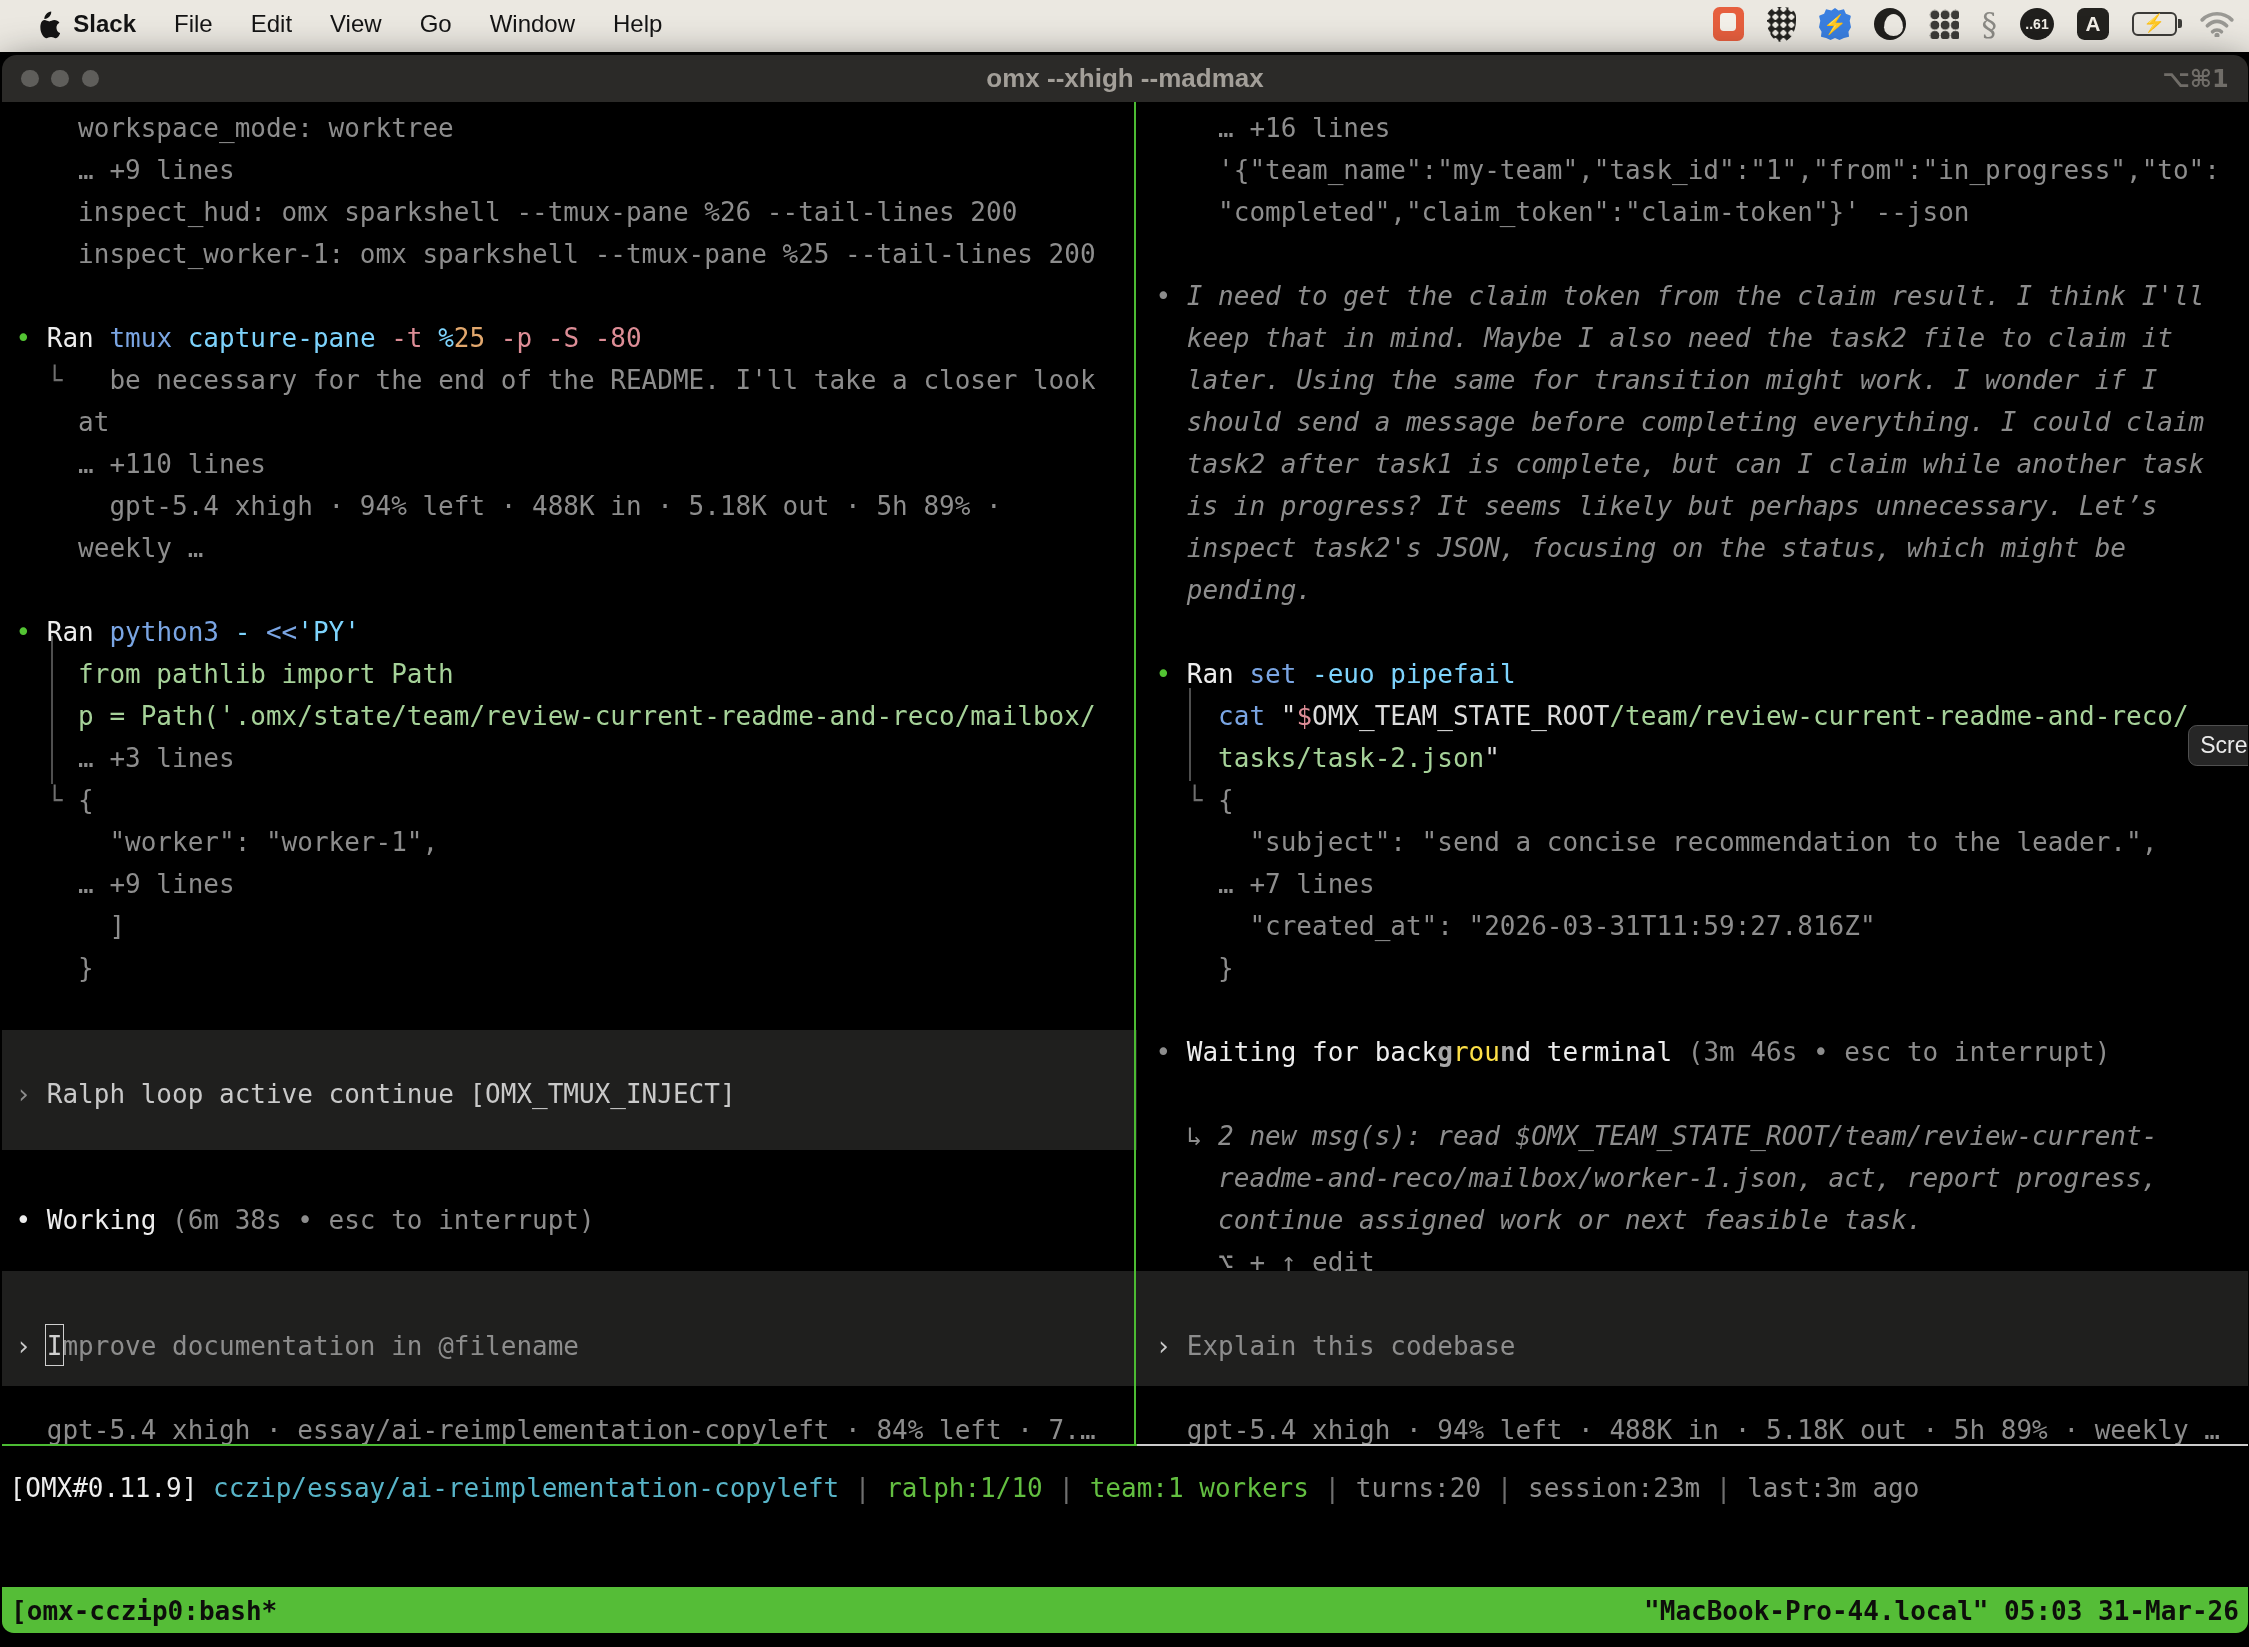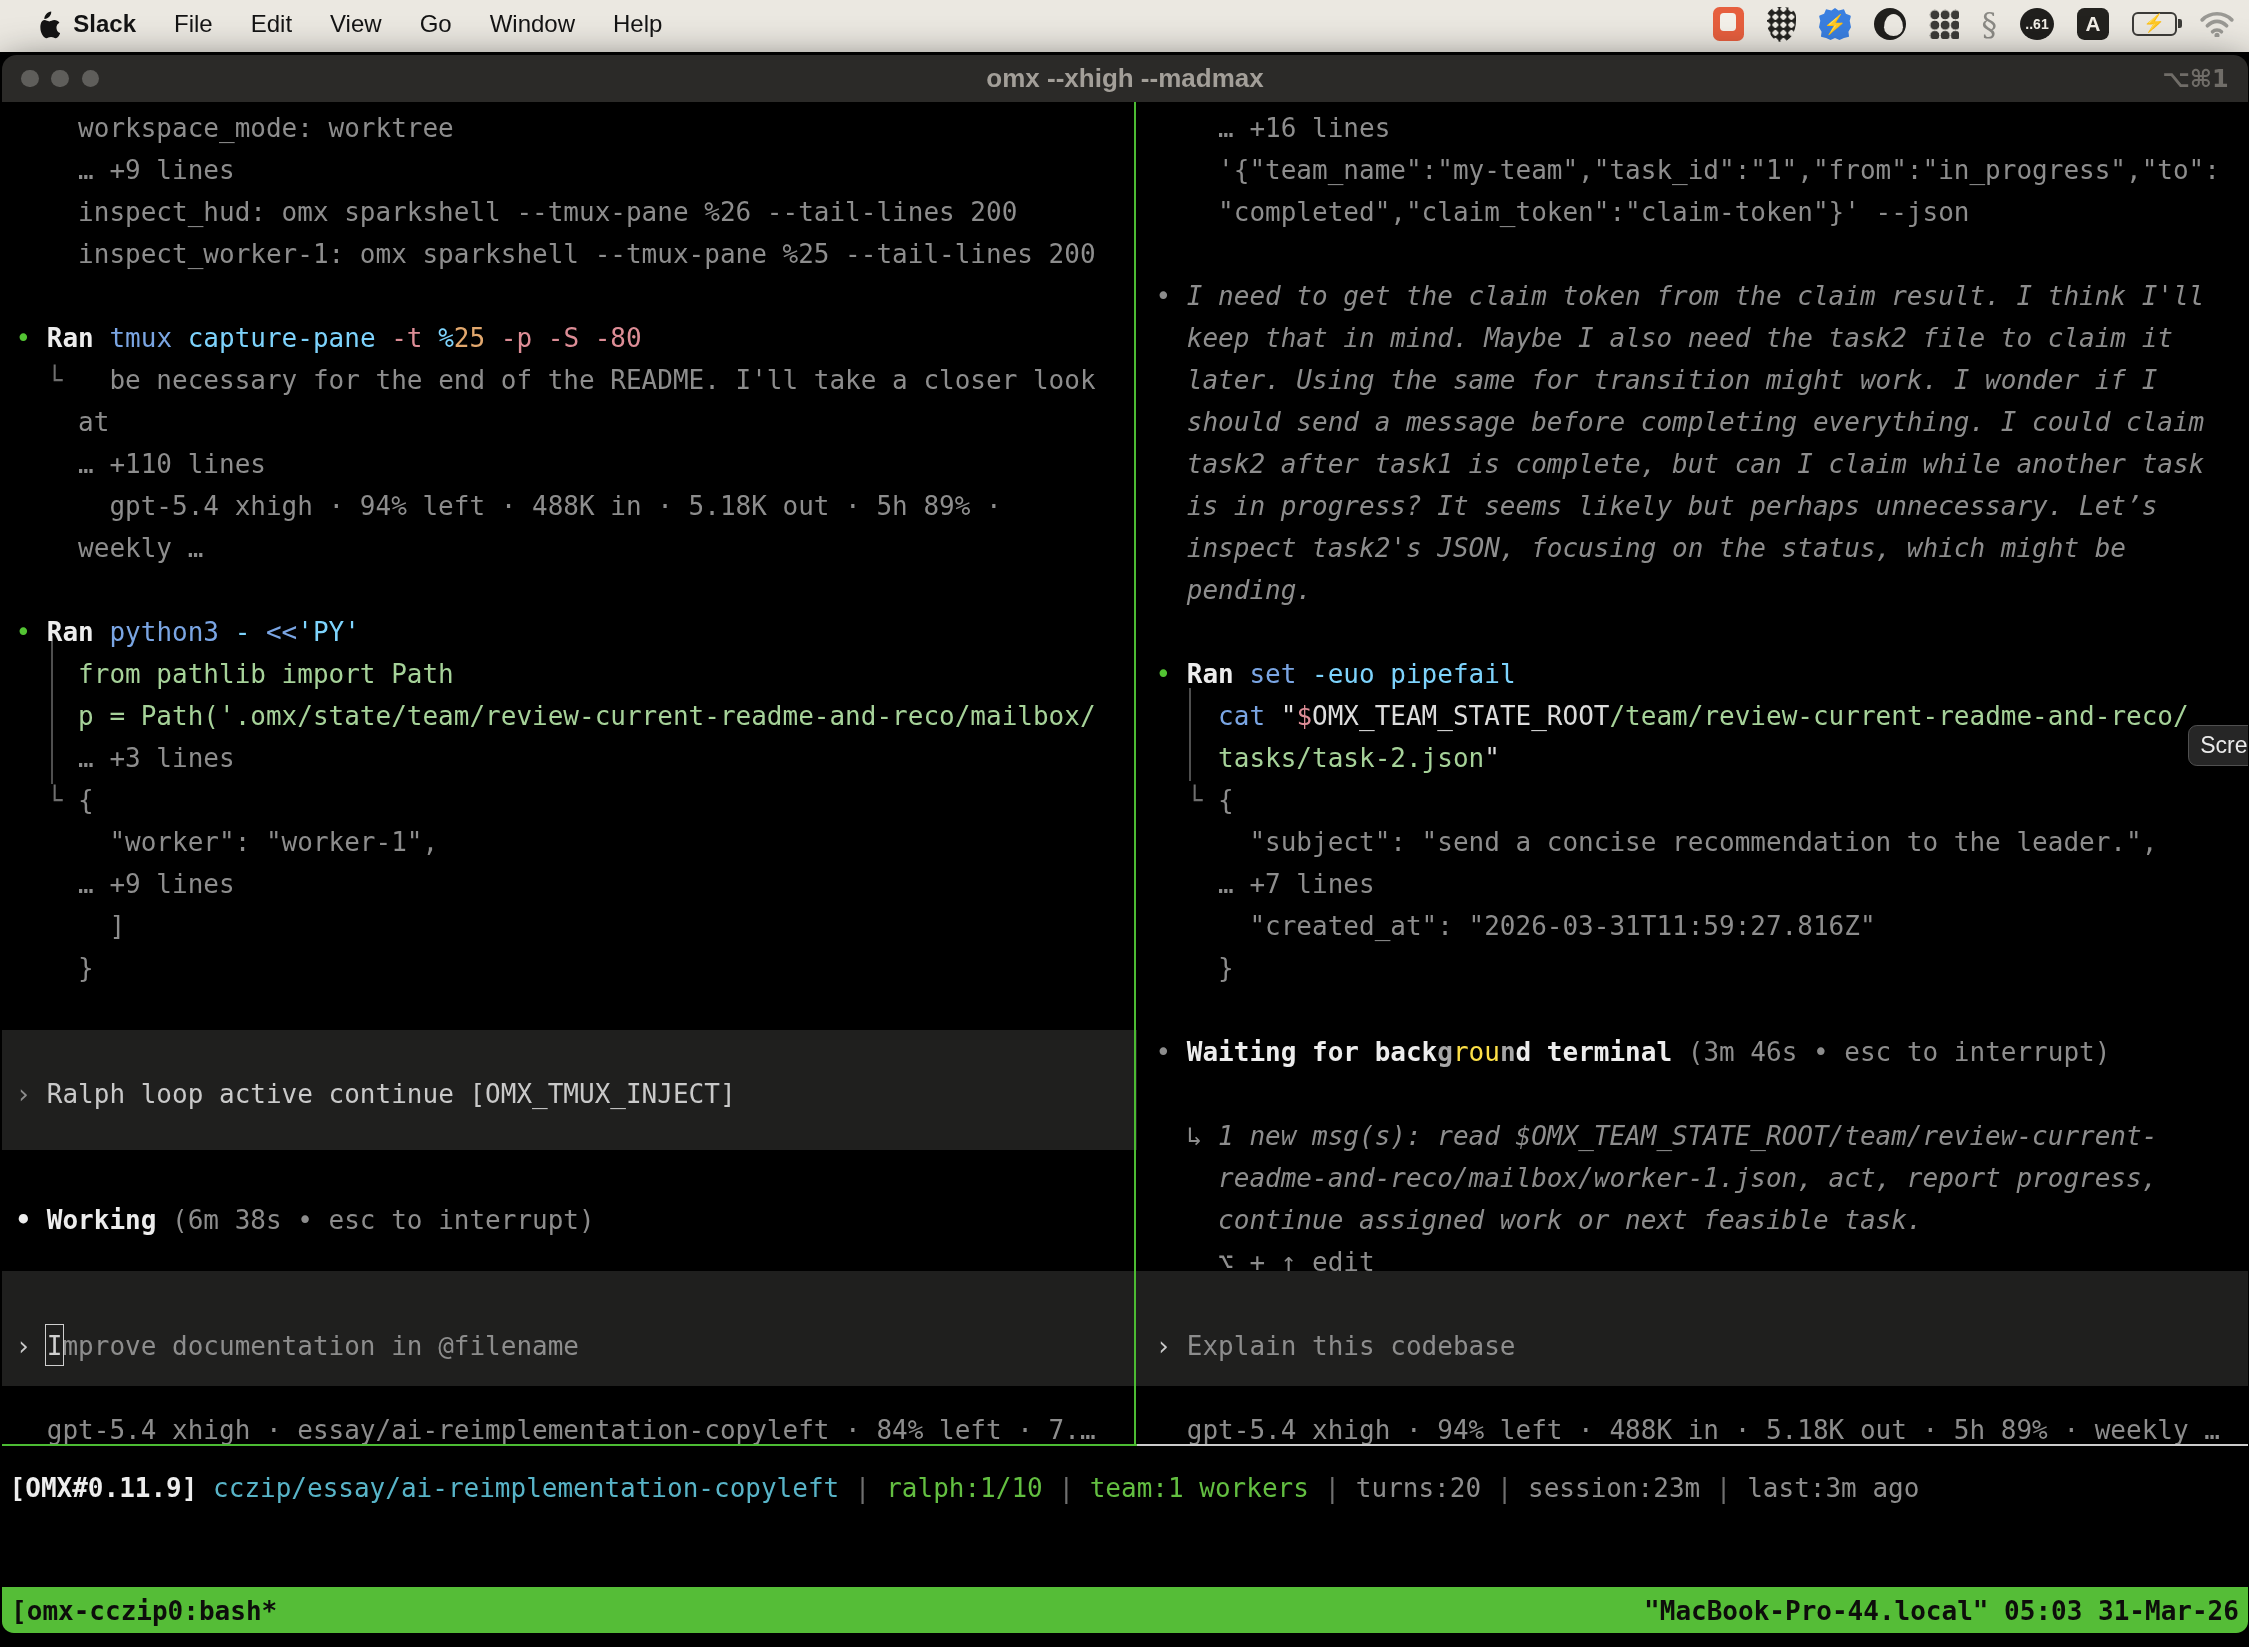--- a/index.html
+++ b/index.html
@@ -55,21 +55,21 @@
   .hline-right{position:absolute;left:1135px;top:1342px;right:0;height:2.2px;background:#cbcbcb;z-index:3;}
   .vbracket{position:absolute;width:1.5px;background:#4f4f4f;z-index:2;}
   .vb-left{left:49px;top:534px;height:148px;}
   .vb-right{left:1187px;top:586px;height:93px;}
   pre.buf{position:absolute;top:1.5px;margin:0;padding:3px 0 0 13.3px;z-index:2;overflow:hidden;
           font-family:"DejaVu Sans Mono",monospace;font-size:26px;line-height:42px;color:#8d8d8d;white-space:pre;}
   .buf-left{left:0;width:1119px;height:1339px;}
   .buf-right{left:1140px;right:0;height:1339px;}
   .s-g{color:#8d8d8d;}
   .s-lg{color:#c9c9c9;}
-  .s-wb{color:#ededed;font-weight:bold;margin-top:47px;}
+  .s-wb{color:#ededed;font-weight:normal;margin-top:47px;}
   .s-w2{color:#dcdcdc;}
   .s-it{color:#8d8d8d;font-style:italic;}
   .s-gr{color:#a6d299;}
   .s-bt{color:#53c433;}
   .s-b{color:#7aa5e3;}
   .s-lv{color:#7dd3fc;}
   .s-pk{color:#dd8d96;}
   .s-or{color:#e2a86e;margin-top:6px;}
   .s-cy{color:#58b4c8;}
   .s-gn{color:#63bf41;}
@@ -203,21 +203,21 @@
 <span><span class="s-g">    </span><span class="s-b">cat</span><span class="s-g"> </span><span class="s-w2">"</span><span class="s-pk">$</span><span class="s-w2">OMX_TEAM_STATE_ROOT</span><span class="s-gr">/team/review-current-readme-and-reco/</span></span>
 <span><span class="s-gr">    tasks/task-2.json</span><span class="s-w2">"</span></span>
 <span><span class="s-dg">  └ </span><span class="s-g">{</span></span>
 <span><span class="s-g">      "subject": "send a concise recommendation to the leader.",</span></span>
 <span><span class="s-g">    … +7 lines</span></span>
 <span><span class="s-g">      "created_at": "2026-03-31T11:59:27.816Z"</span></span>
 <span><span class="s-g">    }</span></span>
 <span></span>
 <span><span class="s-g">• </span><span class="s-wb">Waiting for back</span><span class="s-d3">g</span><span class="s-d1">rou</span><span class="s-d3">n</span><span class="s-wb">d terminal</span><span class="s-g"> </span><span class="s-g">(3m 46s • esc to interrupt)</span></span>
 <span></span>
-<span><span class="s-g">  ↳ </span><span class="s-it">1 new msg(s): read $OMX_TEAM_STATE_ROOT/team/review-current-</span></span>
+<span><span class="s-g">  ↳ </span><span class="s-it">2 new msg(s): read $OMX_TEAM_STATE_ROOT/team/review-current-</span></span>
 <span><span class="s-it">    readme-and-reco/mailbox/worker-1.json, act, report progress,</span></span>
 <span><span class="s-it">    continue assigned work or next feasible task.</span></span>
 <span><span class="s-g">    ⌥ + ↑ edit</span></span>
 <span></span>
 <span><span class="s-lg">› </span><span class="s-g">Explain this codebase</span></span>
 <span></span>
 <span><span class="s-g">  gpt-5.4 xhigh · 94% left · 488K in · 5.18K out · 5h 89% · weekly …</span></span>
 </pre>
 
       <div class="tooltip">

